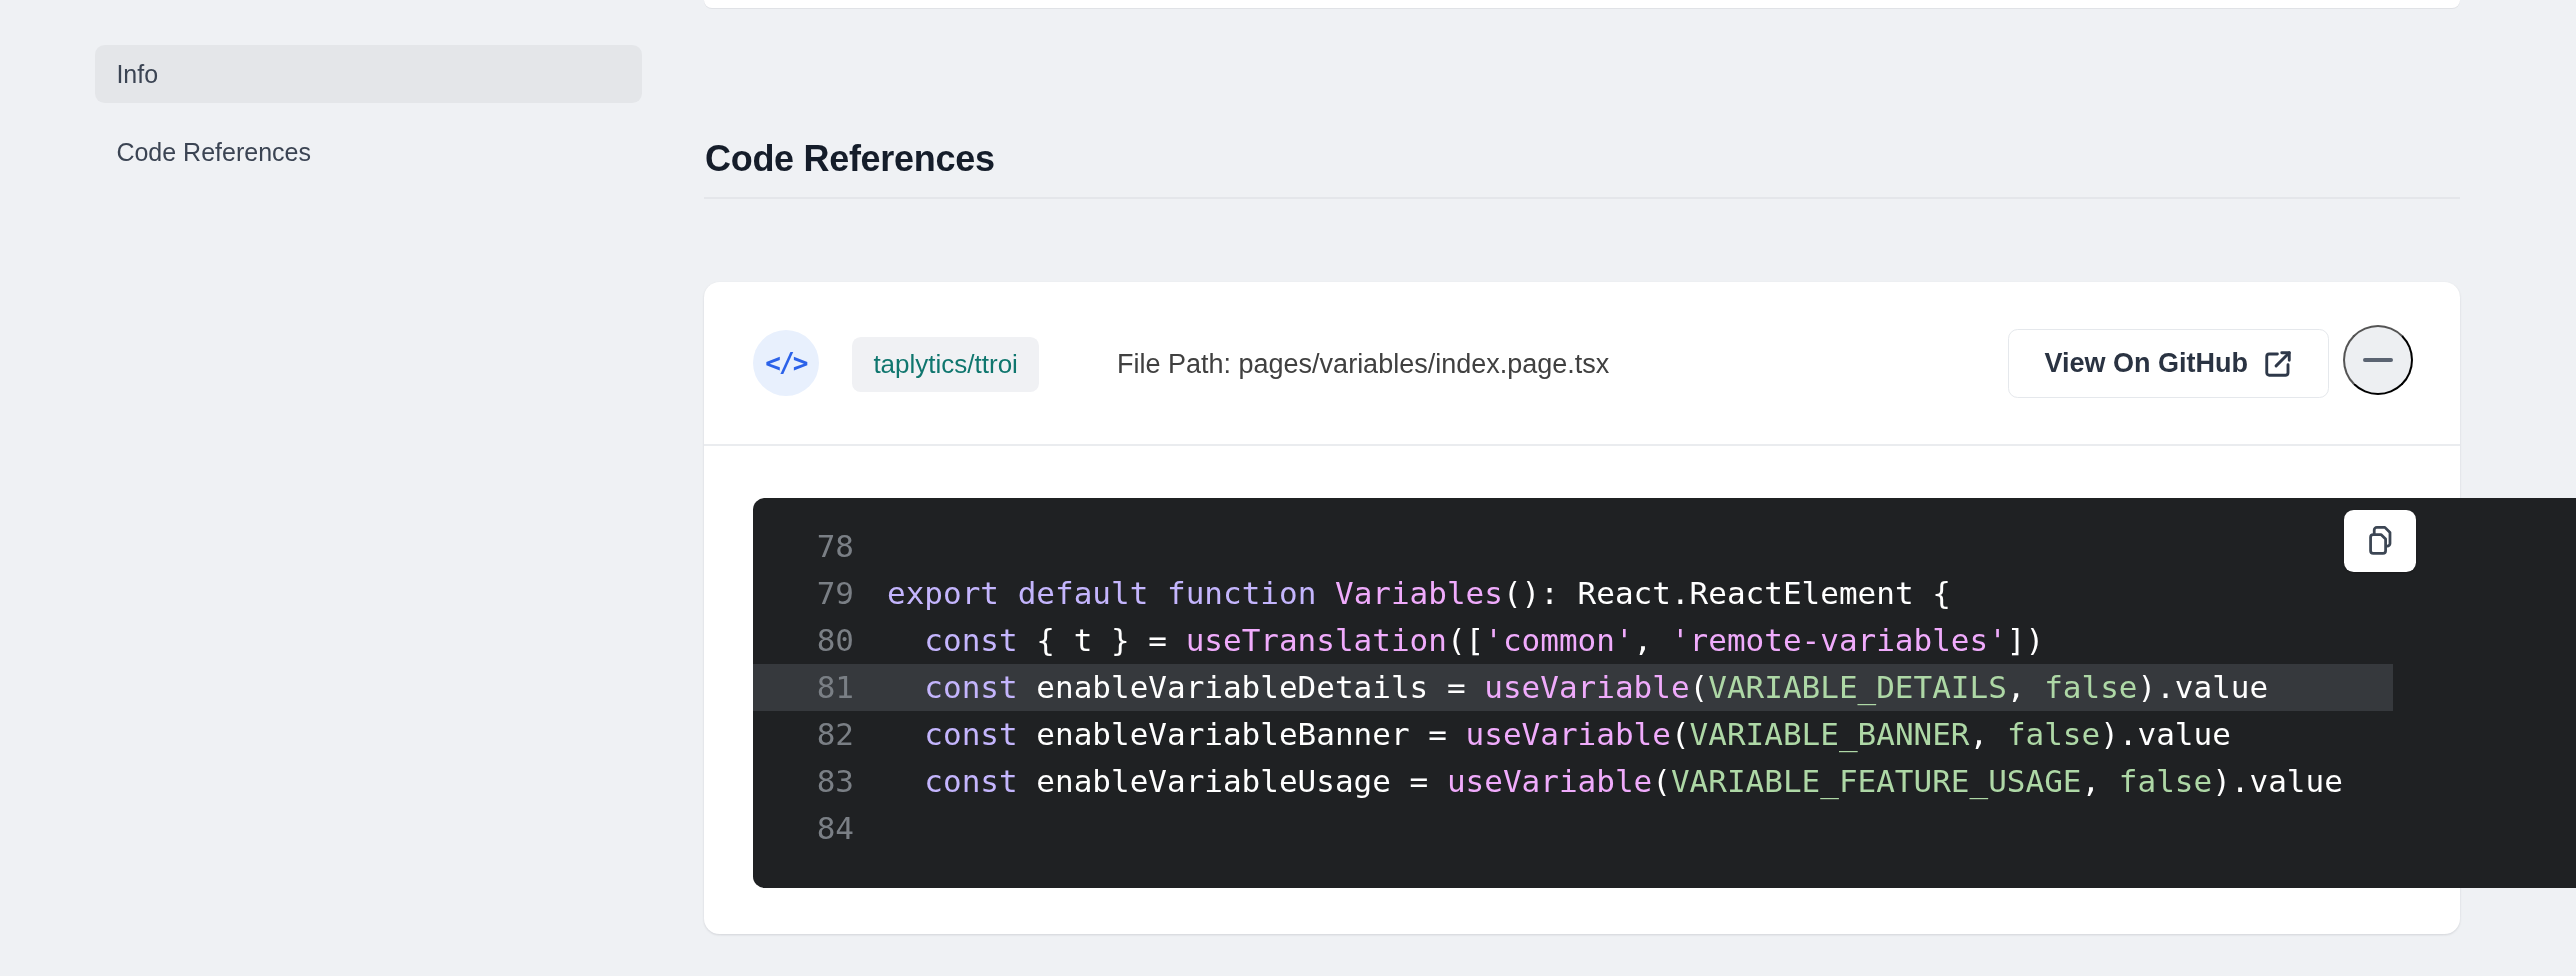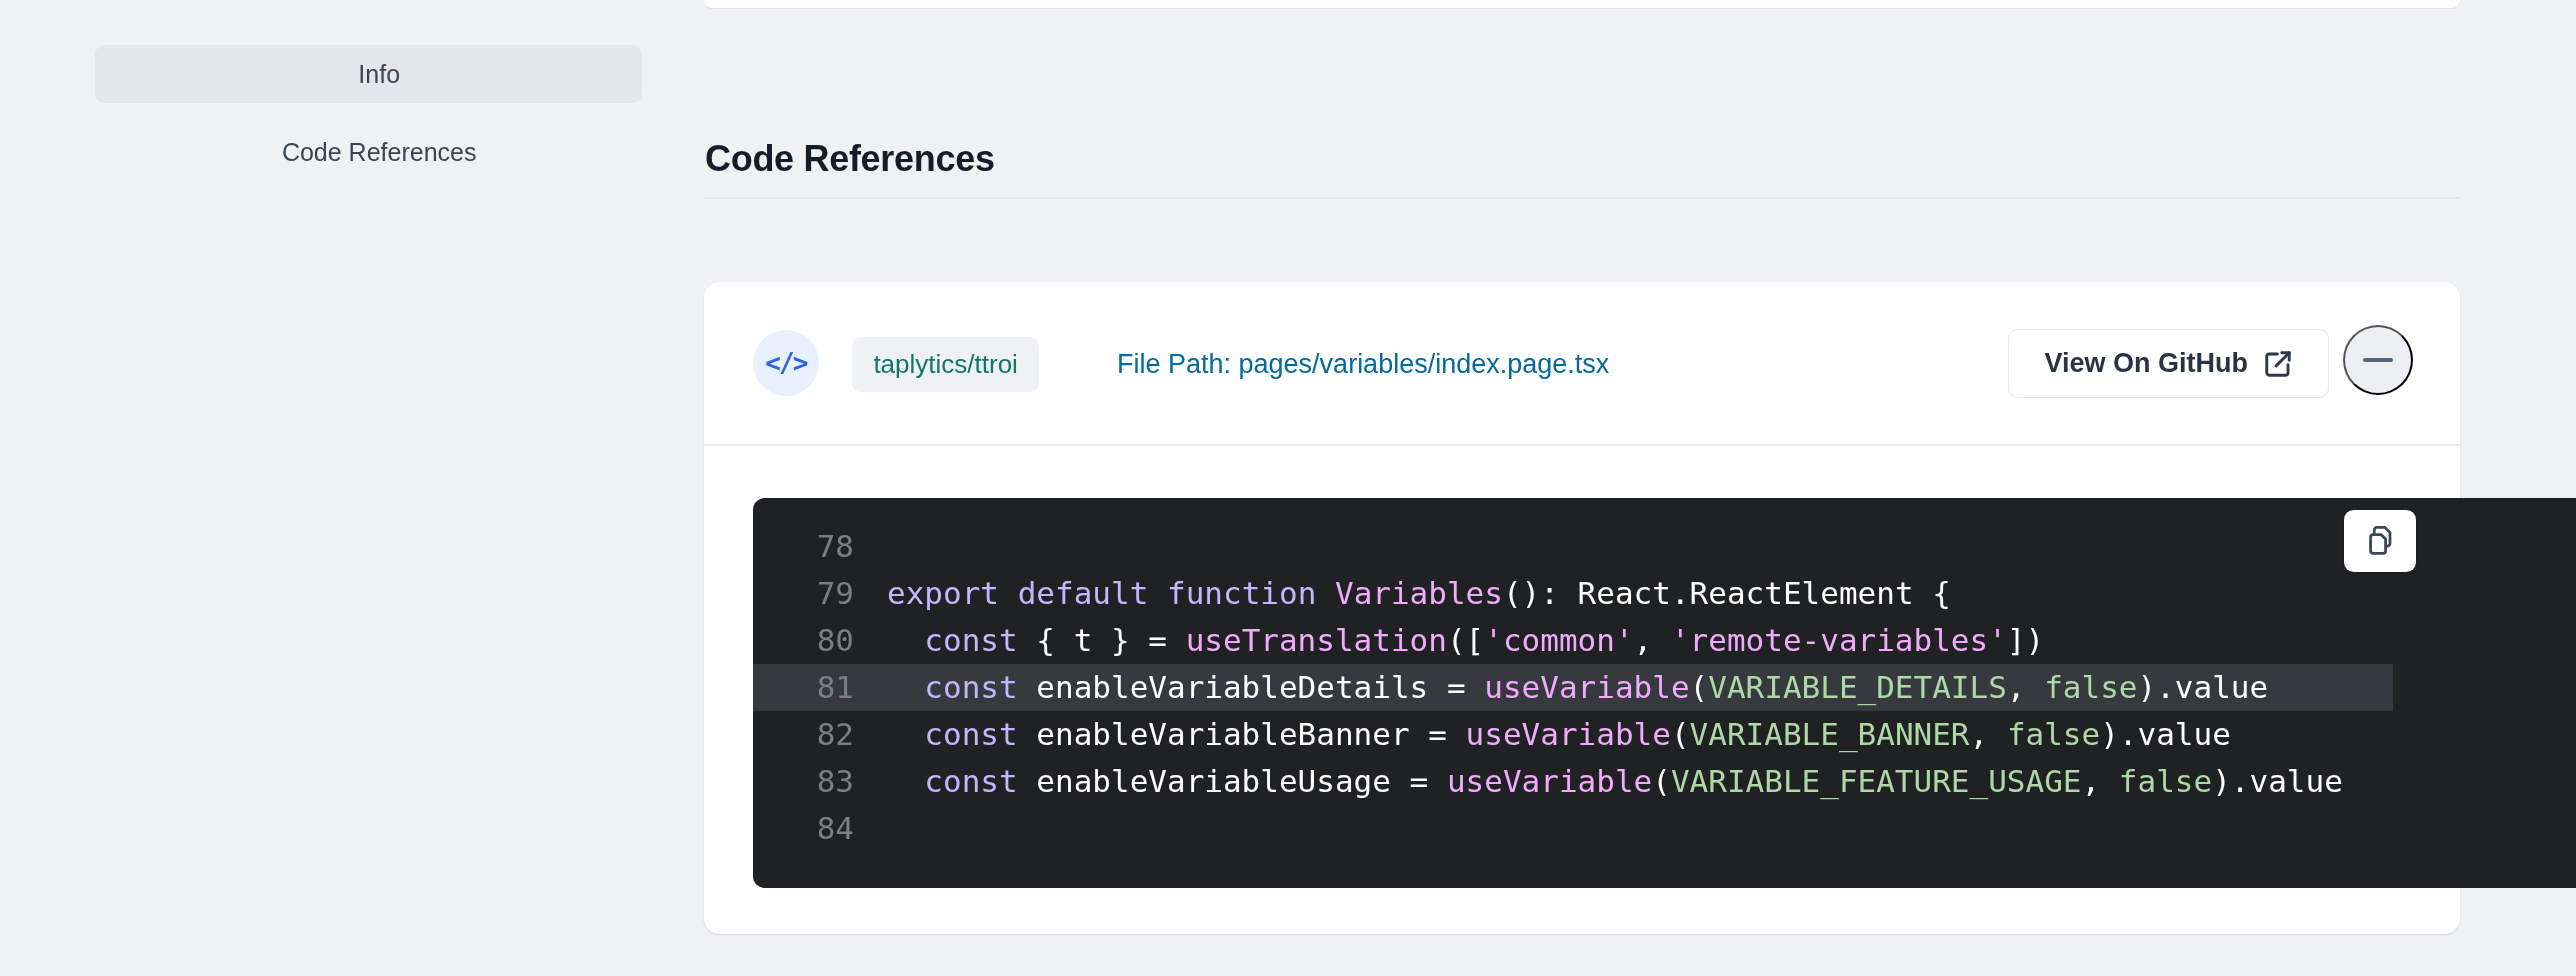--- a/index.html
+++ b/index.html
@@ -2,21 +2,21 @@
 <html><head>
 <meta charset="utf-8">
 <style>
   html,body{margin:0;padding:0;background:#eff1f4;}
   .screen{position:relative;width:2576px;height:976px;overflow:hidden;background:#eff1f4;
           font-family:"Liberation Sans",sans-serif;}
 
   
   .side-item{position:absolute;left:95px;width:547px;height:58px;border-radius:9.7px;
              display:flex;align-items:center;padding-left:21.4px;box-sizing:border-box;
-             font-size:25px;color:#3b4453;cursor:pointer;justify-content:center;}
+             font-size:25px;color:#3b4453;cursor:pointer;}
   .side-item.active{top:45px;background:#e4e6e9;}
   .side-item.plain{top:123px;background:transparent;}
 
   
   .main{position:absolute;left:704px;top:0;width:1756px;height:976px;}
   .prev-card-edge{position:absolute;left:0;top:0;width:100%;height:7.8px;background:#ffffff;
                   border-radius:0 0 13.6px 13.6px;box-shadow:0 1px 0 #e0e2e6;}
   .page-heading{position:absolute;left:1px;top:113px;font-size:36px;font-weight:700;
                 color:#151d2a;letter-spacing:-0.3px;line-height:43px;}
   .heading-divider{position:absolute;left:0;top:197px;width:100%;height:1.9px;background:#e4e6ea;}
@@ -27,21 +27,21 @@
   .header-divider{position:absolute;left:0;top:162px;width:100%;height:1.9px;background:#eaecef;}
 
   .code-icon-wrap{position:absolute;left:49px;top:48px;width:66px;height:66px;border-radius:50%;
                   background:#e8f0fd;display:flex;align-items:center;justify-content:center;}
   .code-icon{font-family:"DejaVu Sans Mono",monospace;font-size:26px;font-weight:bold;
              color:#2b62e9;letter-spacing:-1.9px;}
 
   .repo-badge{position:absolute;left:148px;top:55px;height:55px;padding:0 21.4px;background:#f0f1f4;
               border-radius:8.8px;display:flex;align-items:center;font-size:26px;color:#0f766e;}
   .file-path{position:absolute;left:413px;top:55px;height:55px;display:flex;align-items:center;
-             font-size:27px;color:#0369a1;}
+             font-size:27px;color:#404040;}
 
   .github-btn{position:absolute;left:1304px;top:47px;width:321px;height:69px;background:#ffffff;
               border:1.9px solid #e5e8ec;border-radius:9.7px;box-sizing:border-box;cursor:pointer;
               display:flex;align-items:center;justify-content:center;gap:14.6px;
               font-size:27px;font-weight:600;color:#2a3342;}
   .collapse-btn{position:absolute;left:1639px;top:43px;width:70px;height:70px;border-radius:50%;
                 background:#edeff2;display:flex;align-items:center;justify-content:center;cursor:pointer;}
   .minus-bar{width:30px;height:3.9px;background:#5b6472;border-radius:1.9px;}
 
   

